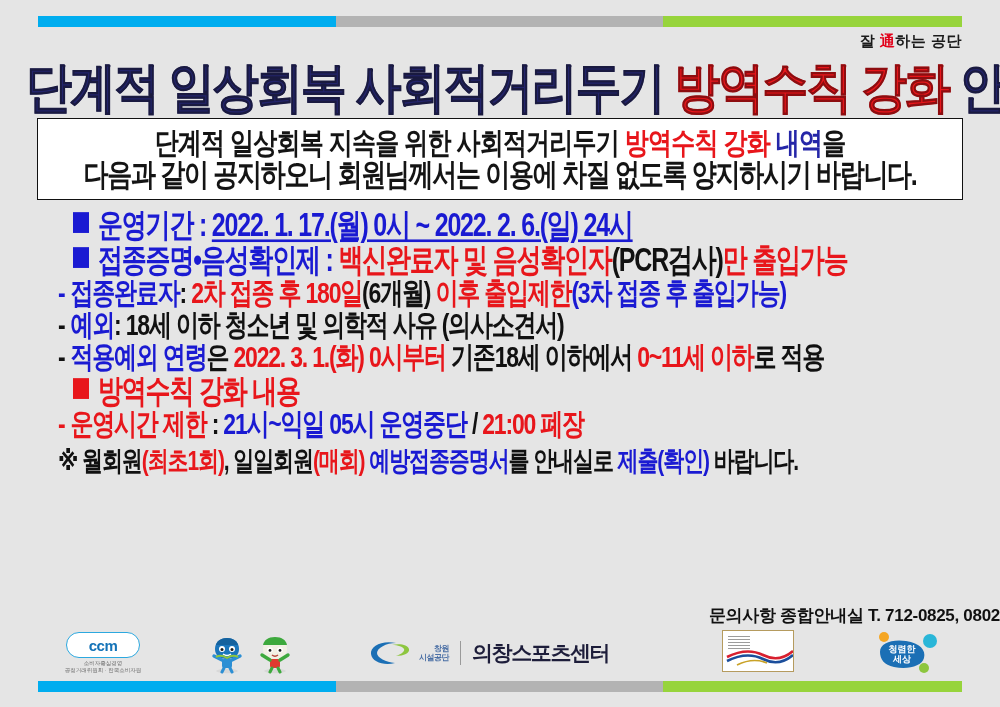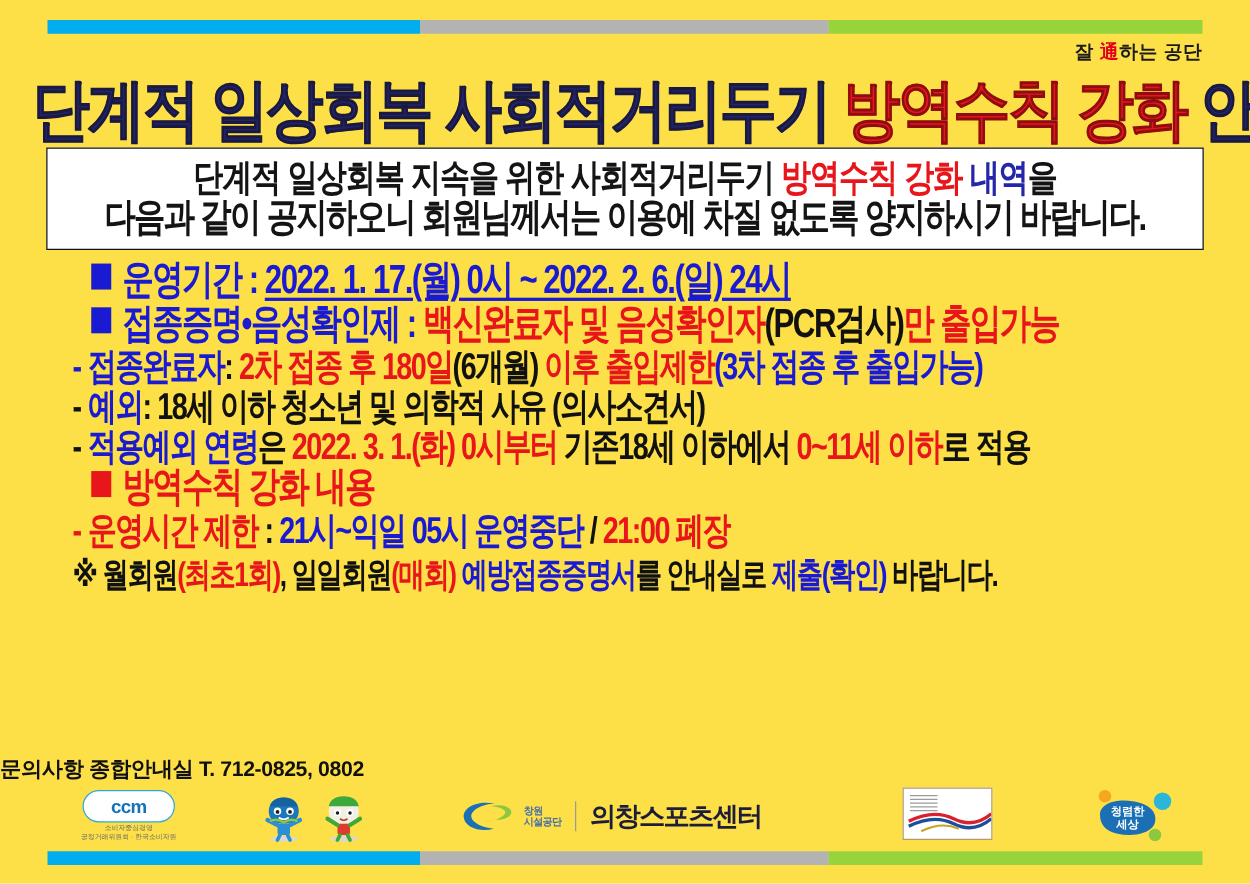--- a/index.html
+++ b/index.html
@@ -2,21 +2,21 @@
 <html><head>
 <meta charset="utf-8">
 <style>
   * { box-sizing: border-box; margin: 0; padding: 0; }
   html, body {
     width: 1000px; height: 707px;
     background: #ffffff;
     font-family: "Liberation Sans", "DejaVu Sans", sans-serif;
     overflow: hidden;
   }
-  .page { position: relative; width: 1000px; height: 707px; background:#fde047; }
+  .page { position: relative; width: 1000px; height: 707px; background:#e5e5e5; }
 
   
   .rule { position:absolute; left:38px; width:924px; height:11px; display:flex; }
   .rule.top { top:16px; }
   .rule.bottom { top:681px; }
   .rule .seg-a { width:32.2%; background:#00ADEF; }
   .rule .seg-b { width:35.4%; background:#B3B3B3; }
   .rule .seg-c { width:32.4%; background:#97D43C; }
 
   
@@ -76,21 +76,21 @@
   .dash.r { color:#E8161B; }
 
   .blue  { color:#1A1AD2; }
   .red   { color:#E8161B; }
   .black { color:#111111; }
   .ul    { text-decoration:underline; text-underline-offset:3px; }
 
   
   .contact {
     position:absolute; left:0; top:604px; width:1000px;
-    text-align:left; font-size:17px; font-weight:bold;
+    text-align:right; font-size:17px; font-weight:bold;
     color:#111; letter-spacing:-0.3px;
   }
 
   
   .footer { position:absolute; left:0; top:630px; width:876px; height:48px; }
   .logo { position:absolute; top:0; height:46px; }
 
   
   .logo-ccm { left:62px; width:82px; text-align:center; }
   .ccm-oval {
@@ -103,21 +103,21 @@
 
   
   .logo-mascots { left:205px; width:110px; }
   .mascot { position:absolute; top:4px; width:40px; height:40px; }
   .mascot.blue { left:2px; }
   .mascot.green { left:50px; }
 
   
   .logo-sports { left:368px; width:270px; display:flex; align-items:center; gap:7px; }
   .swoosh { width:44px; height:30px; flex:0 0 auto; }
-  .sports-org { font-size:8px; font-weight:bold; color:#4a6fa5; line-height:1.15; letter-spacing:-0.5px; }
+  .sports-org { font-size:8px; font-weight:bold; color:#4a6fa5; line-height:1.15; letter-spacing:-0.5px;text-align:right; }
   .divider-v { width:1px; height:24px; background:#9a9a9a; margin:0 4px; }
   .sports-name { font-size:21px; font-weight:bold; color:#1d1d3a; letter-spacing:-1.4px; }
 
   
   .logo-cert { left:722px; width:76px; }
   .cert-frame {
     width:72px; height:42px; border:1.5px solid #B59B5E; background:#fff;
     position:relative; overflow:hidden;
   }
   .cert-lines { position:absolute; left:5px; top:5px; width:22px; }

